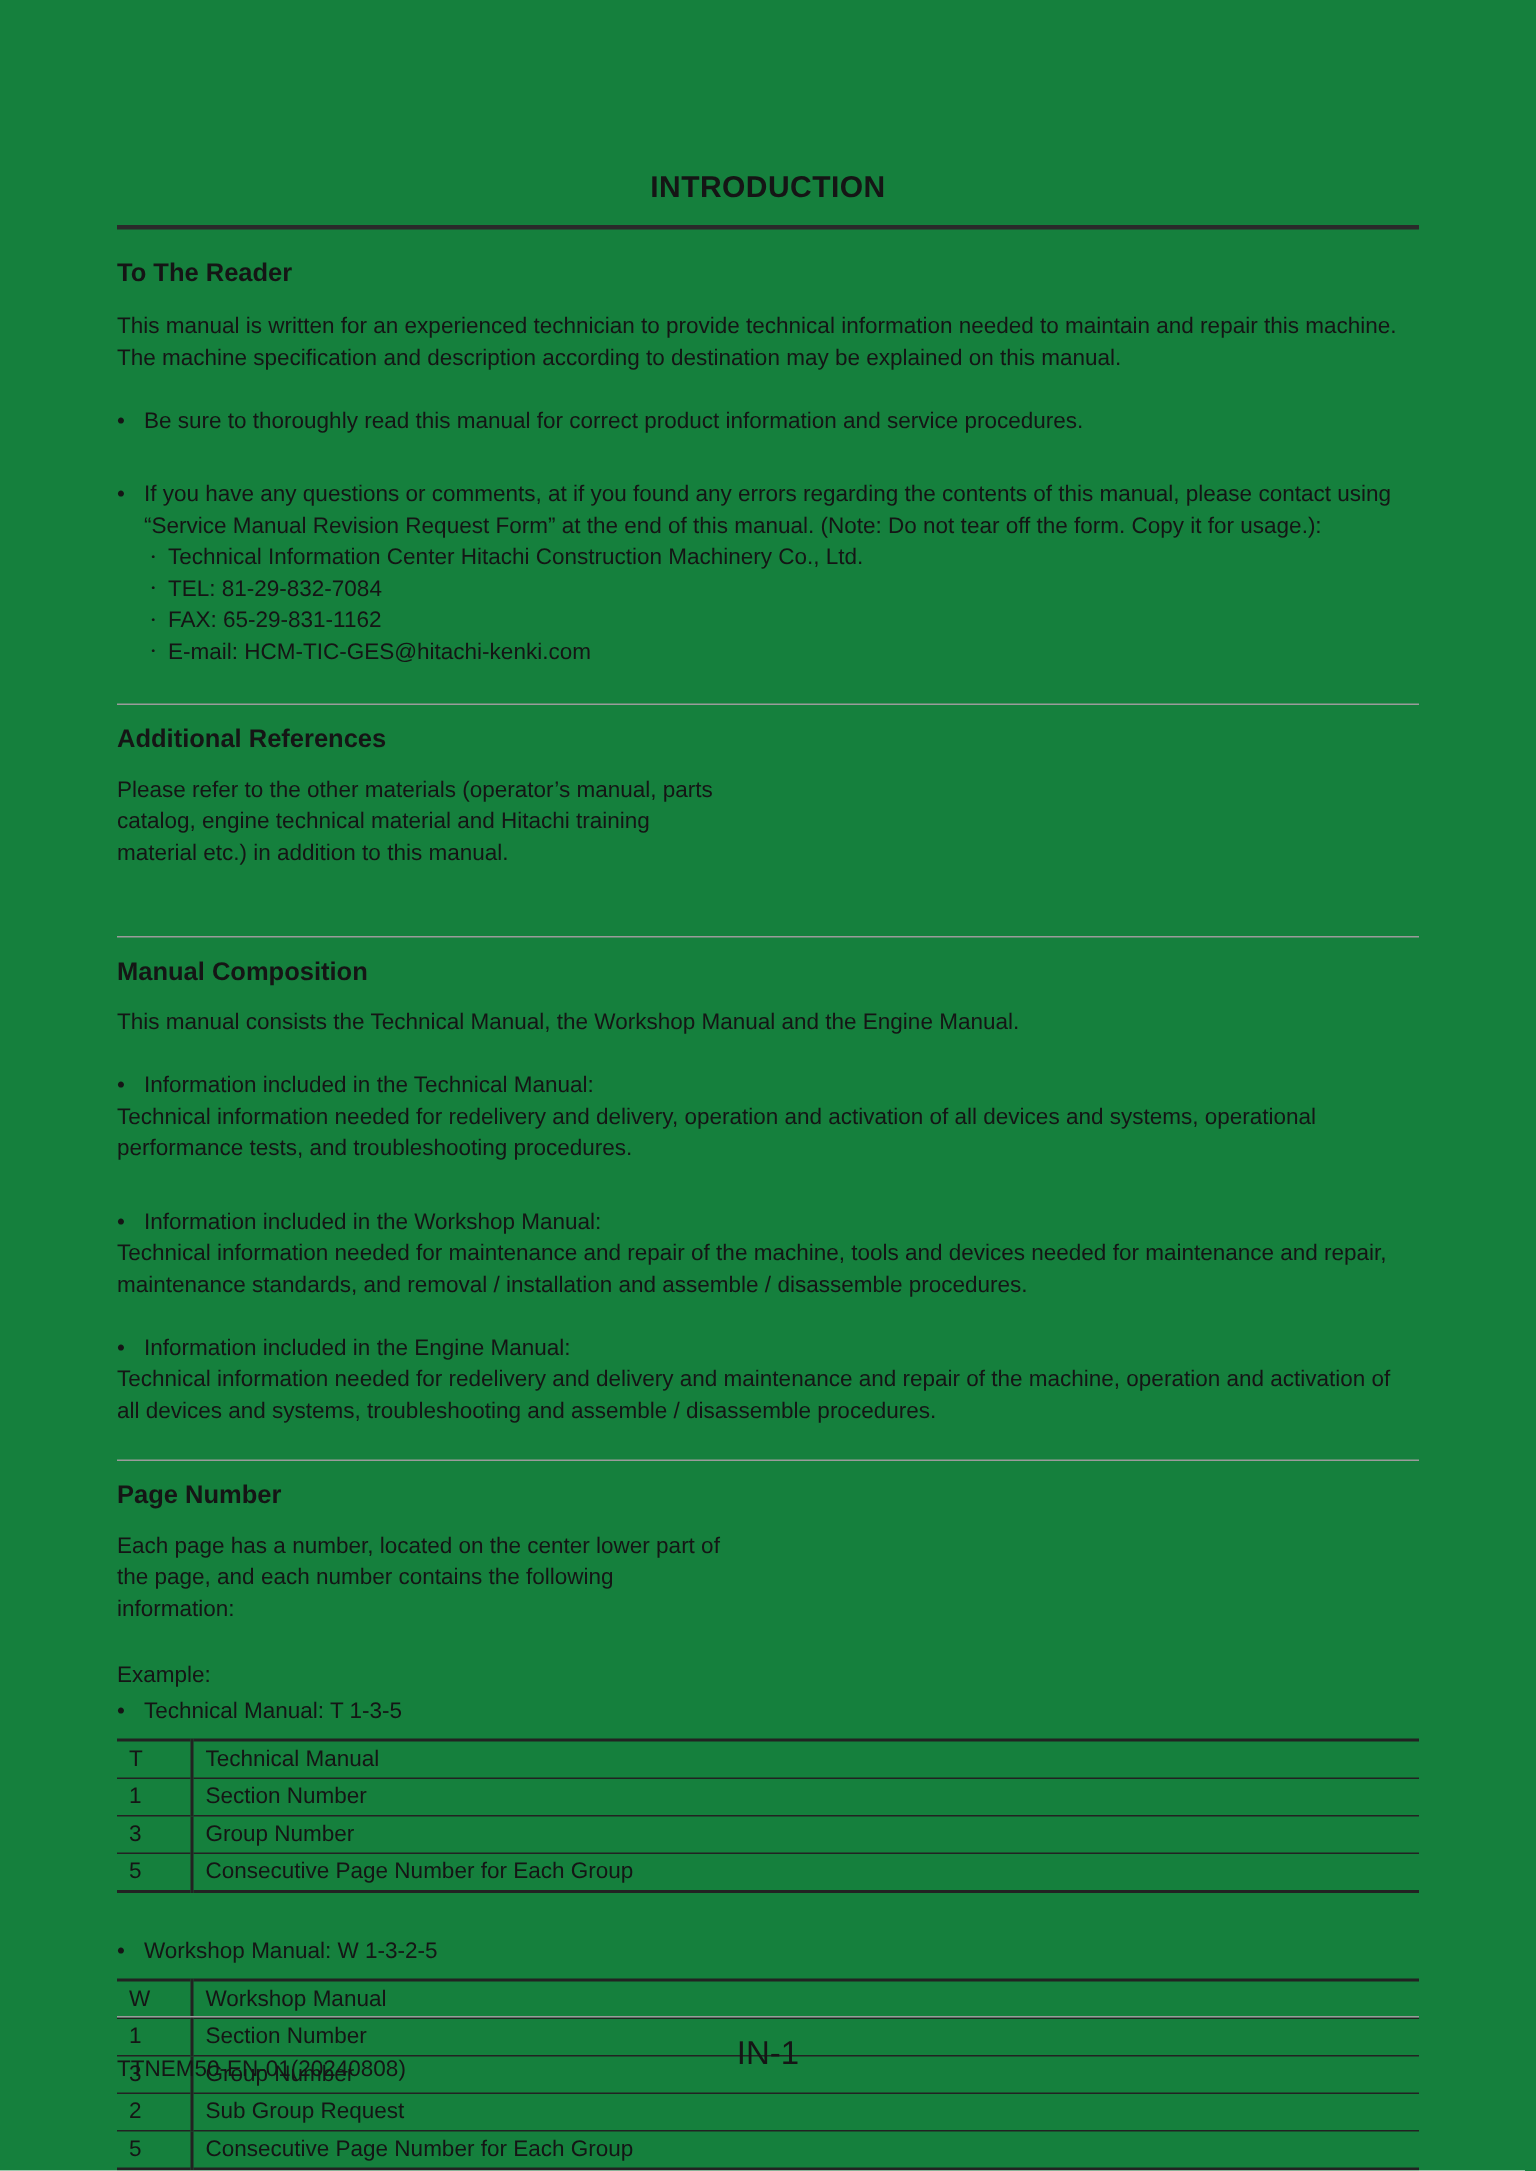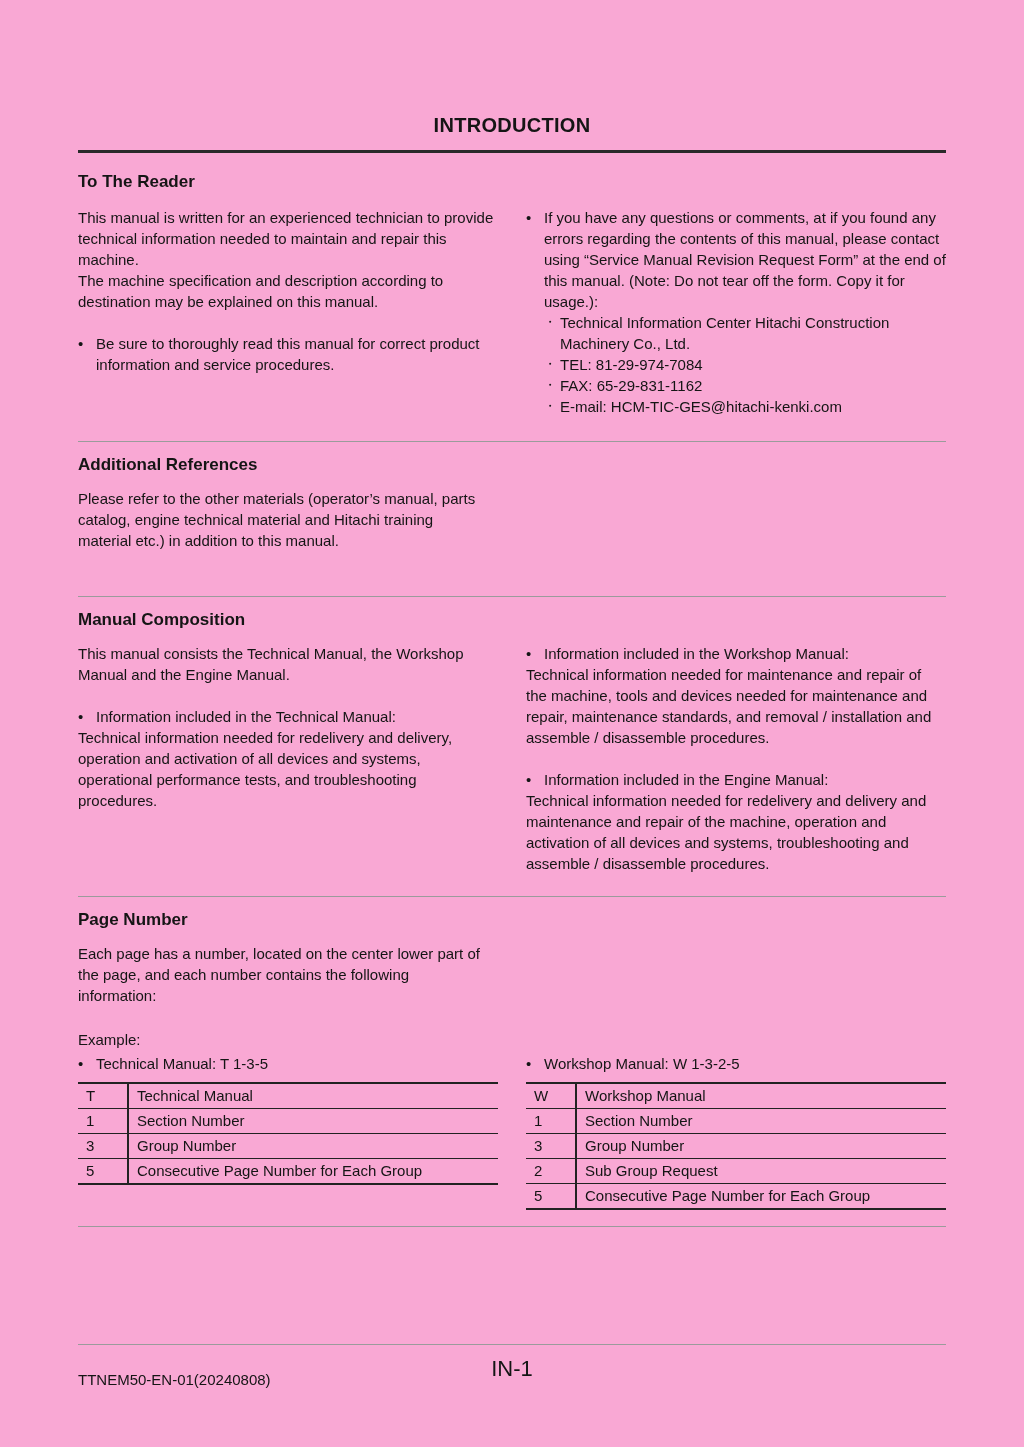--- a/index.html
+++ b/index.html
@@ -1,21 +1,21 @@
 <!DOCTYPE html>
 <html><head>
 <meta charset="utf-8">
 <style>
   * { box-sizing: border-box; }
   html, body { margin: 0; padding: 0; background: #ffffff; }
   .page {
     position: relative;
     width: 1024px;
     height: 1447px;
-    background: #f9a8d4;
+    background: #15803d;
     font-family: "Liberation Sans", "DejaVu Sans", sans-serif;
     color: #151515;
     overflow: hidden;
   }
   .content { padding: 0 78px; }
 
   .doc-title {
     margin: 0;
     padding-top: 112px;
     text-align: center;
@@ -35,21 +35,21 @@
   }
 
   h2.sec {
     margin: 0;
     font-size: 17px;
     line-height: 22px;
     font-weight: 700;
   }
   p, .txt { margin: 0; font-size: 15px; line-height: 21px; }
 
-  .cols { display: flex; gap: 28px; }
+  .cols { display: flex; gap: 28px; flex-direction: column; }
   .col { flex: 1 1 0; min-width: 0; }
 
   .bullet-row { display: flex; }
   .bullet-glyph { flex: 0 0 18px; font-size: 15px; line-height: 21px; }
   .bullet-text { flex: 1 1 auto; }
 
   .sub-list { padding-left: 18px; }
   .sub-row { display: flex; }
   .sub-glyph { flex: 0 0 16px; font-size: 12px; line-height: 21px; }
   .sub-text { flex: 1 1 auto; }
@@ -132,21 +132,21 @@
             <span class="bullet-glyph">•</span>
             <p class="bullet-text">If you have any questions or comments, at if you found any errors regarding the contents of this manual, please contact using “Service Manual Revision Request Form” at the end of this manual. (Note: Do not tear off the form. Copy it for usage.):</p>
           </div>
           <div class="sub-list">
             <div class="sub-row">
               <span class="sub-glyph">・</span>
               <p class="sub-text">Technical Information Center Hitachi Construction Machinery Co., Ltd.</p>
             </div>
             <div class="sub-row">
               <span class="sub-glyph">・</span>
-              <p class="sub-text">TEL: 81-29-974-7084</p>
+              <p class="sub-text">TEL: 81-29-832-7084</p>
             </div>
             <div class="sub-row">
               <span class="sub-glyph">・</span>
               <p class="sub-text">FAX: 65-29-831-1162</p>
             </div>
             <div class="sub-row">
               <span class="sub-glyph">・</span>
               <p class="sub-text">E-mail: HCM-TIC-GES@hitachi-kenki.com</p>
             </div>
           </div>

